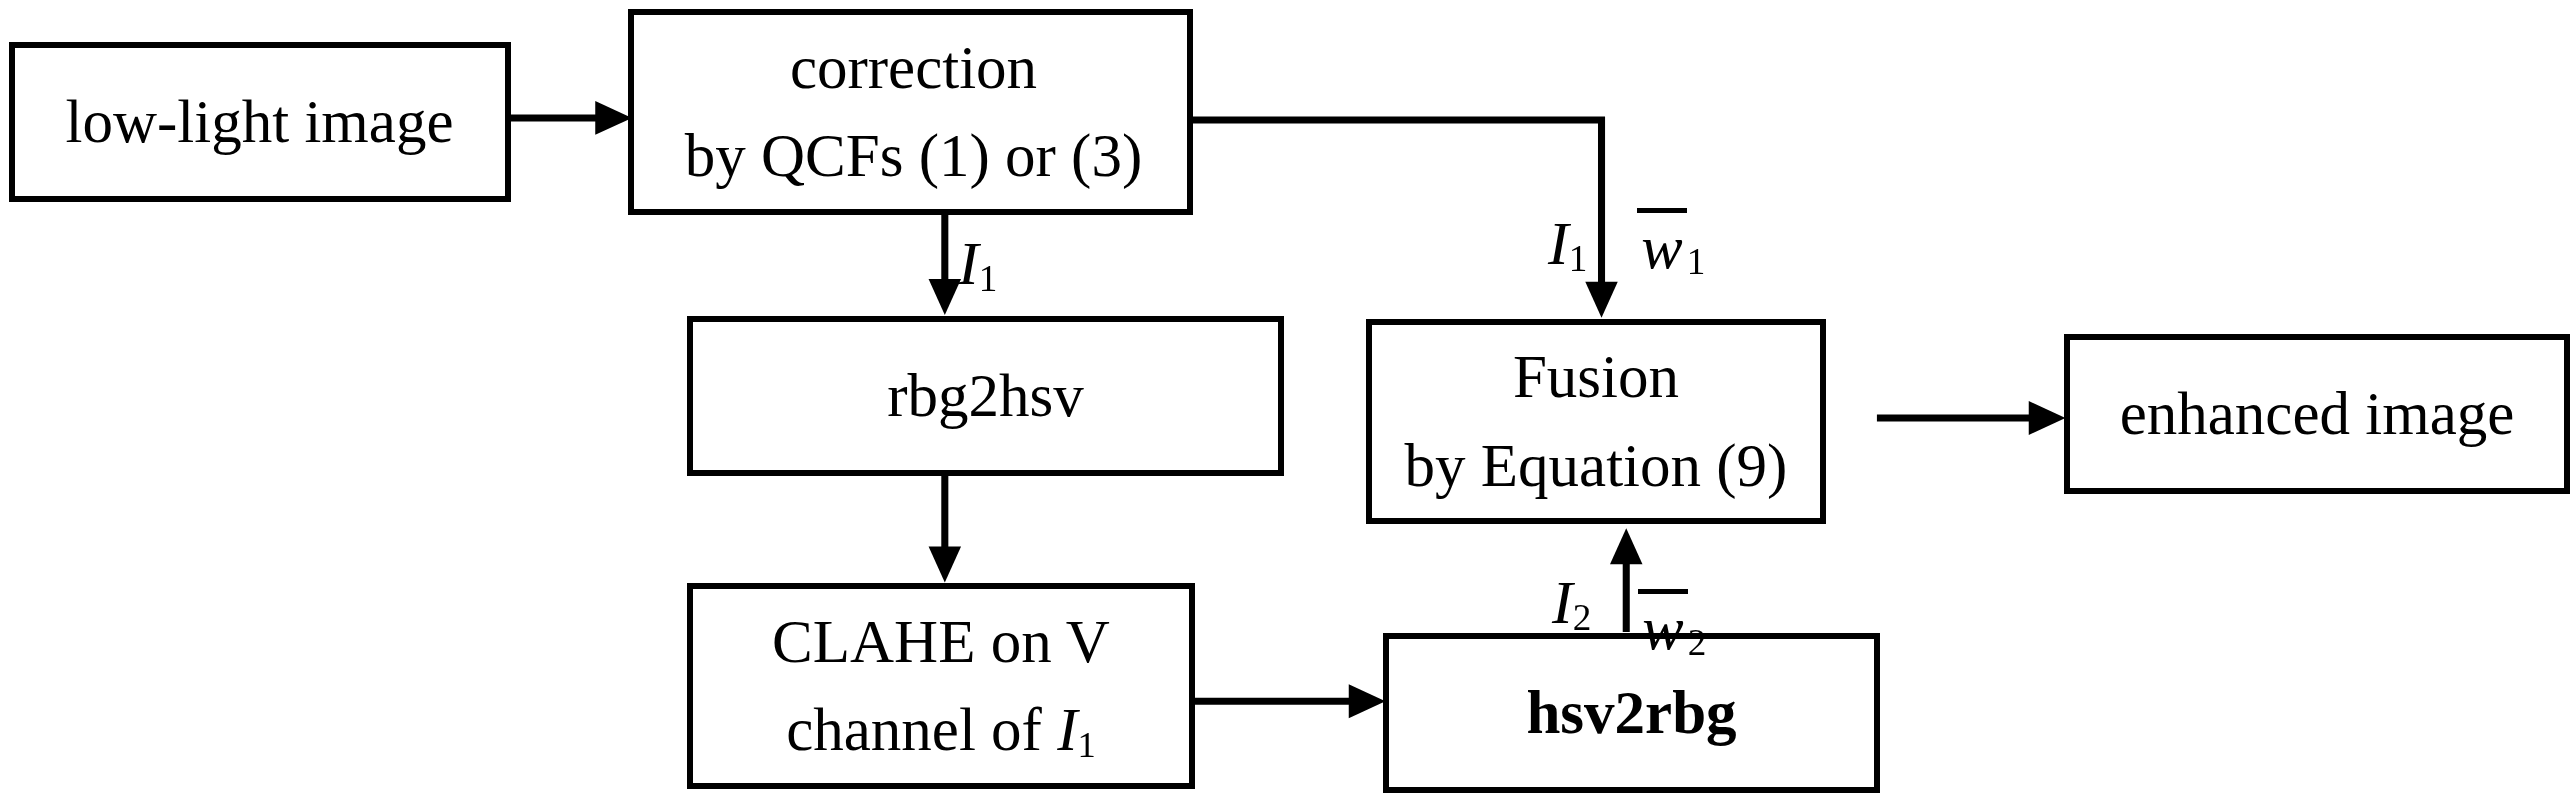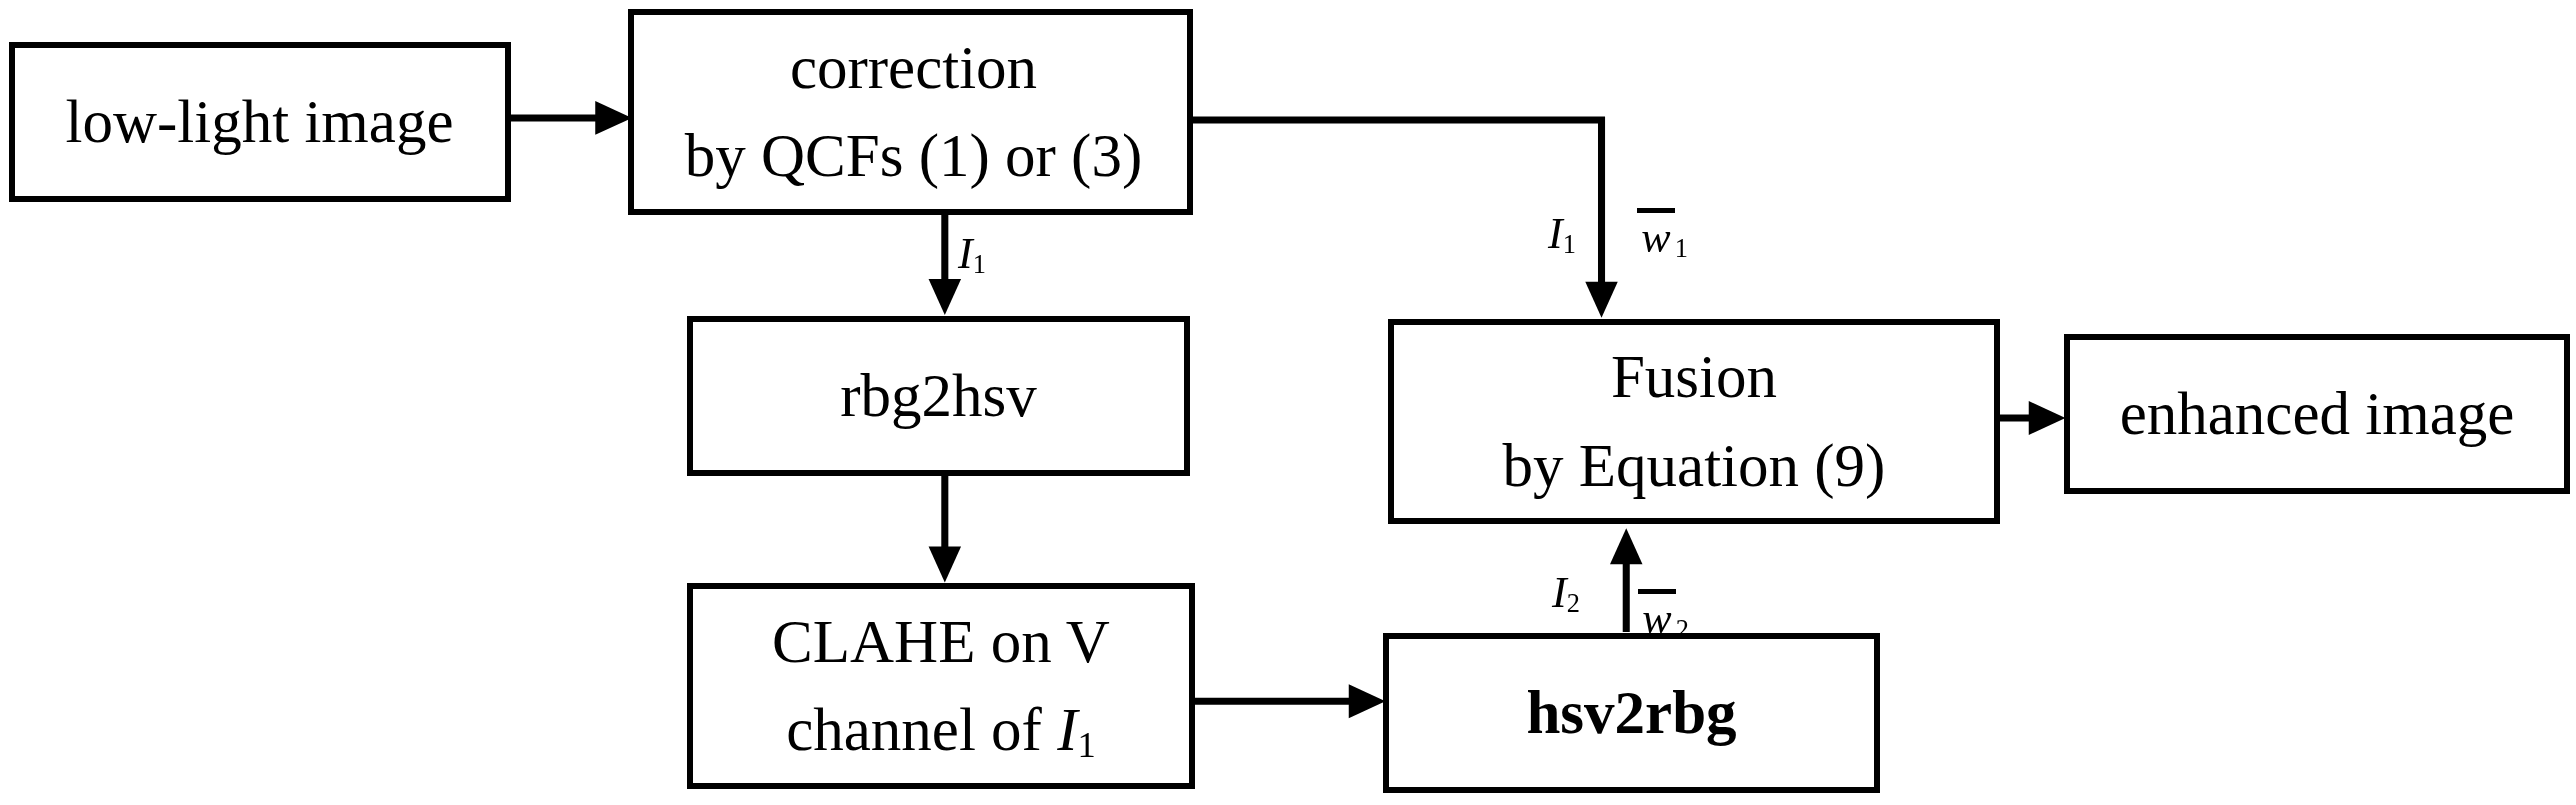--- a/index.html
+++ b/index.html
@@ -33,21 +33,21 @@
     flex-direction: column;
     align-items: center;
     justify-content: center;
     text-align: center;
     font-size: 61px;
     line-height: 1.45;
     white-space: nowrap;
   }
   .lbl {
     position: absolute;
-    font-size: 44px;
+    font-size: 62px;
     line-height: 1;
     white-space: nowrap;
   }
   .var { font-style: italic; font-family: "Liberation Serif", "DejaVu Serif", serif; }
   sub.ssub {
     font-style: normal;
     font-size: 0.60em;
     vertical-align: -0.18em;
     line-height: 0;
   }
@@ -95,32 +95,32 @@
 
   <div class="box" style="left:8.5px; top:42px; width:502px; height:160px;">
     <div><span>low-light image</span></div>
   </div>
 
   <div class="box" style="left:628px; top:9.2px; width:565px; height:206px;padding-left:6px;">
     <div><span>correction</span></div>
     <div><span>by QCFs (1) or (3)</span></div>
   </div>
 
-  <div class="box" style="left:687px; top:316px; width:503px; height:160px;">
+  <div class="box" style="left:687px; top:316px; width:597px; height:160px;">
     <div><span>rbg2hsv</span></div>
   </div>
 
   <div class="box" style="left:687px; top:583px; width:508px; height:206px;">
     <div><span>CLAHE on V</span></div>
     <div>
       <span>channel of </span><span class="var">I</span><sub class="ssub">1</sub>
     </div>
   </div>
 
-  <div class="box" style="left:1366px; top:319px; width:612px; height:205px;margin-left:22px;">
+  <div class="box" style="left:1366px; top:319px; width:460px; height:205px;">
     <div><span>Fusion</span></div>
     <div><span>by Equation (9)</span></div>
   </div>
 
   <div class="box" style="left:1383px; top:633px; width:497px; height:160px;font-weight:bold;">
     <div><span>hsv2rbg</span></div>
   </div>
 
   <div class="box" style="left:2064px; top:334px; width:506px; height:160px;">
     <div><span>enhanced image</span></div>

